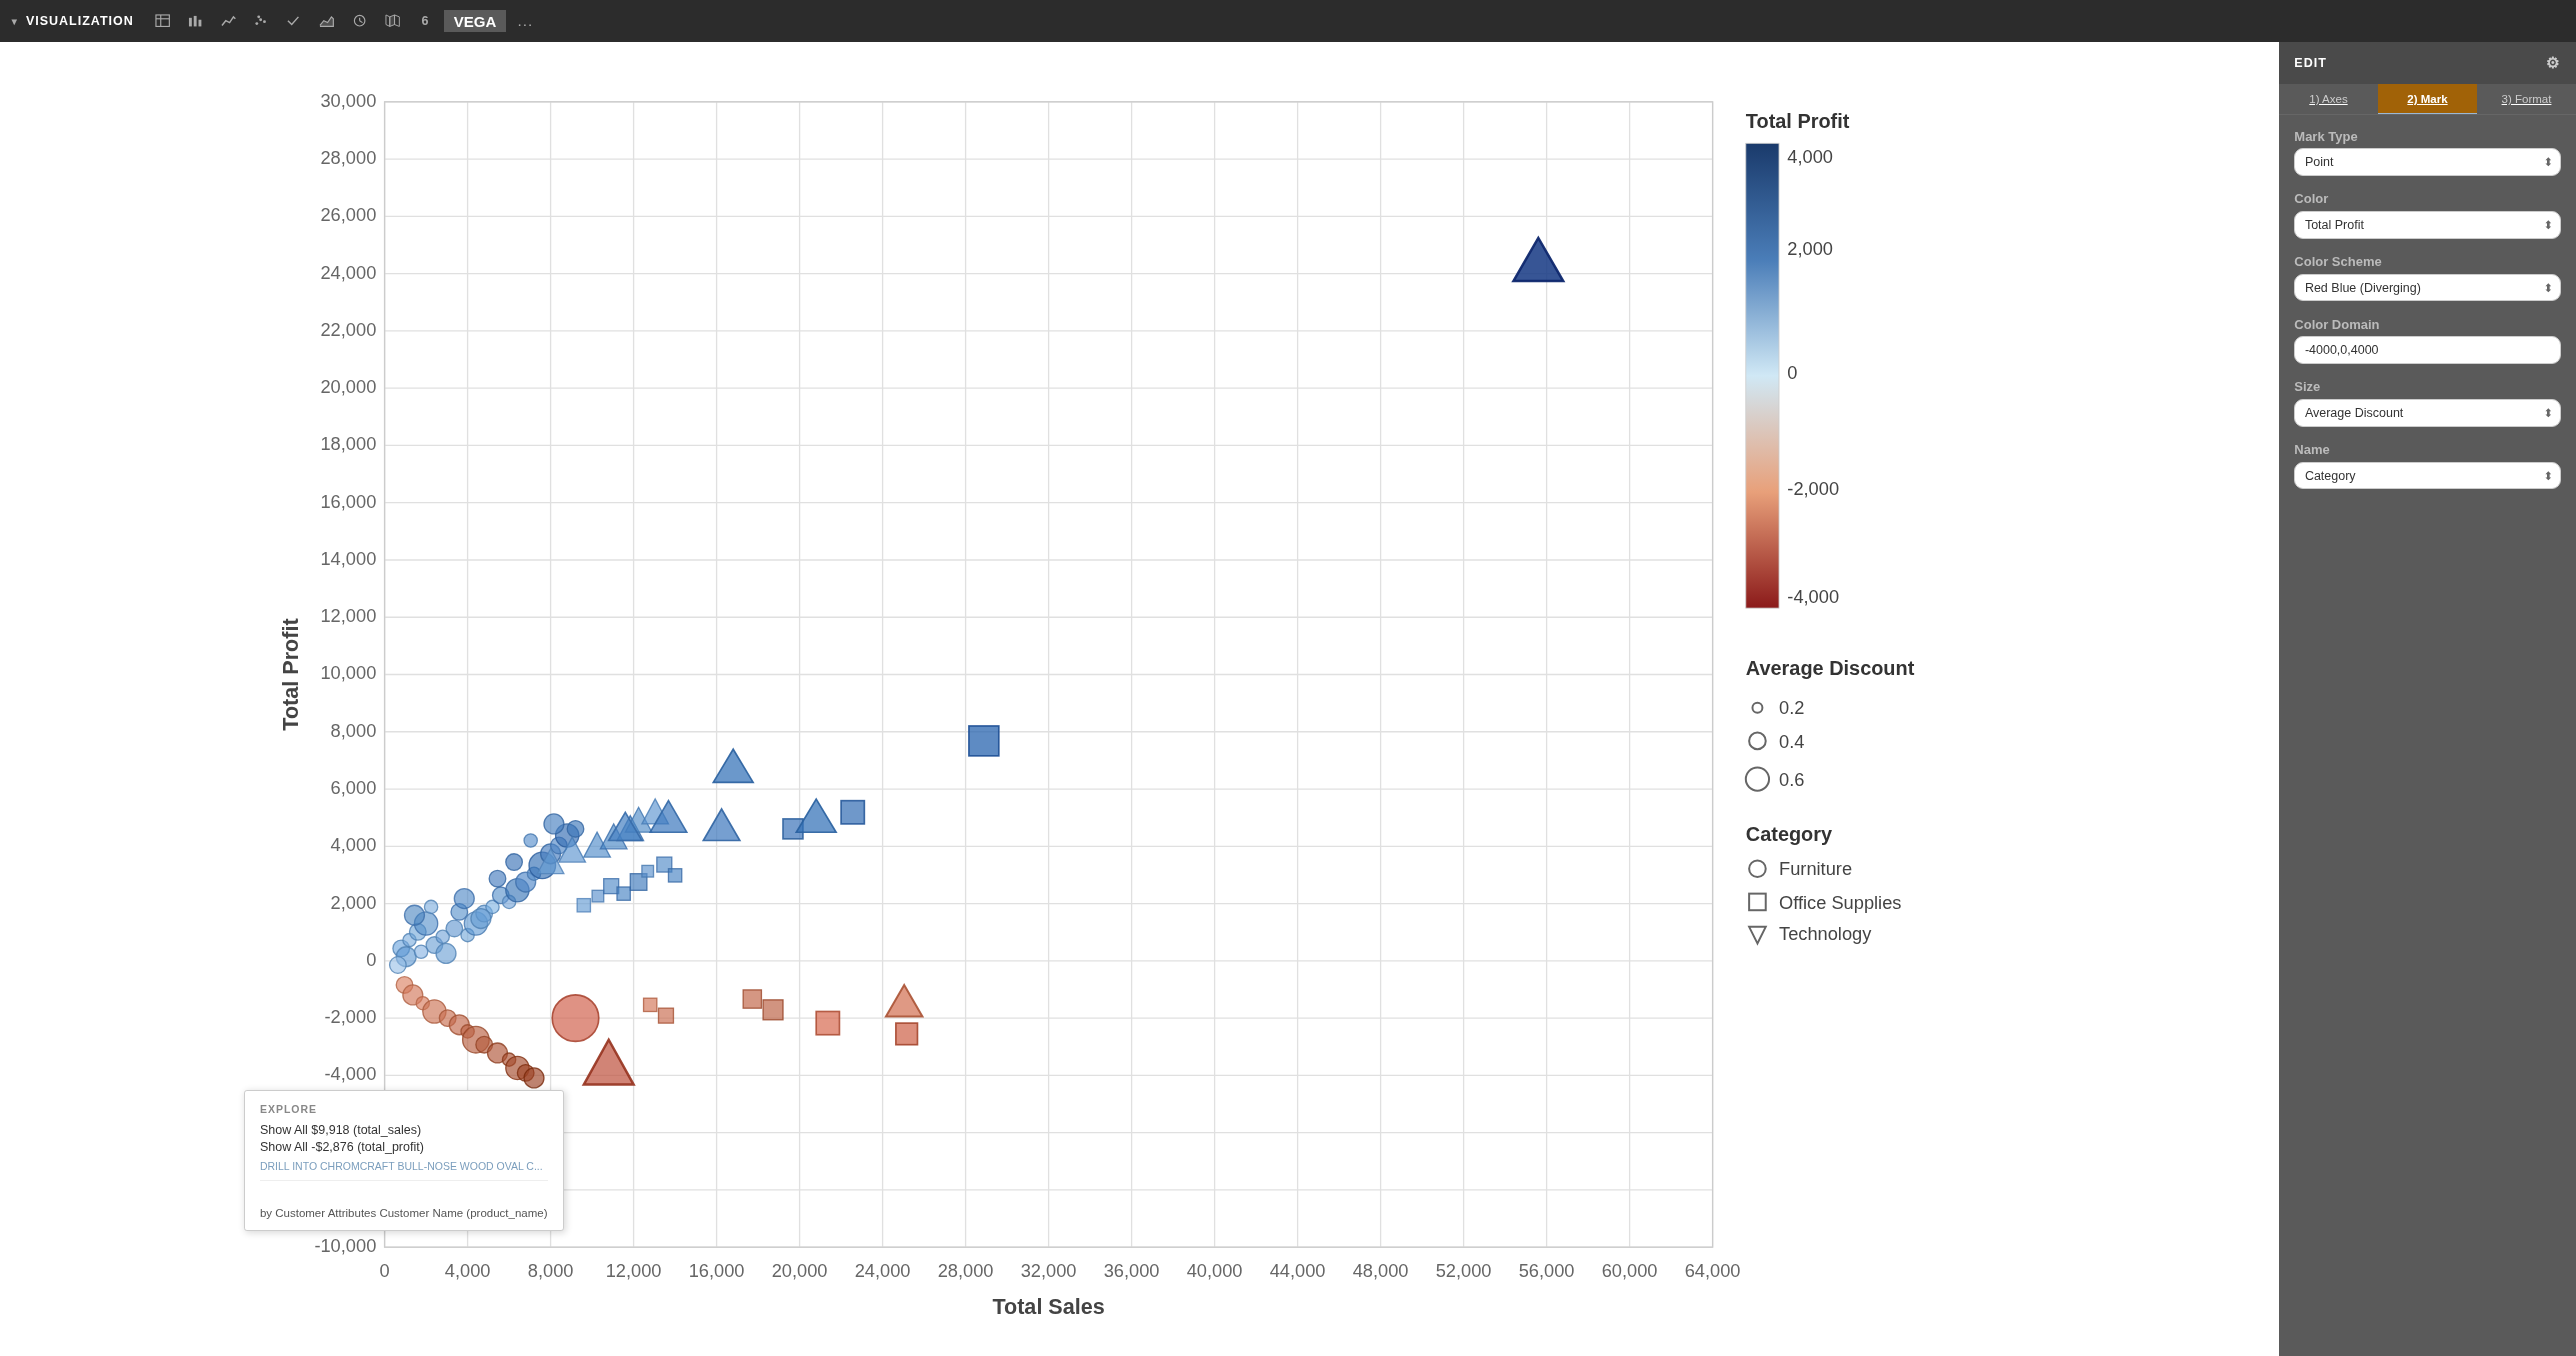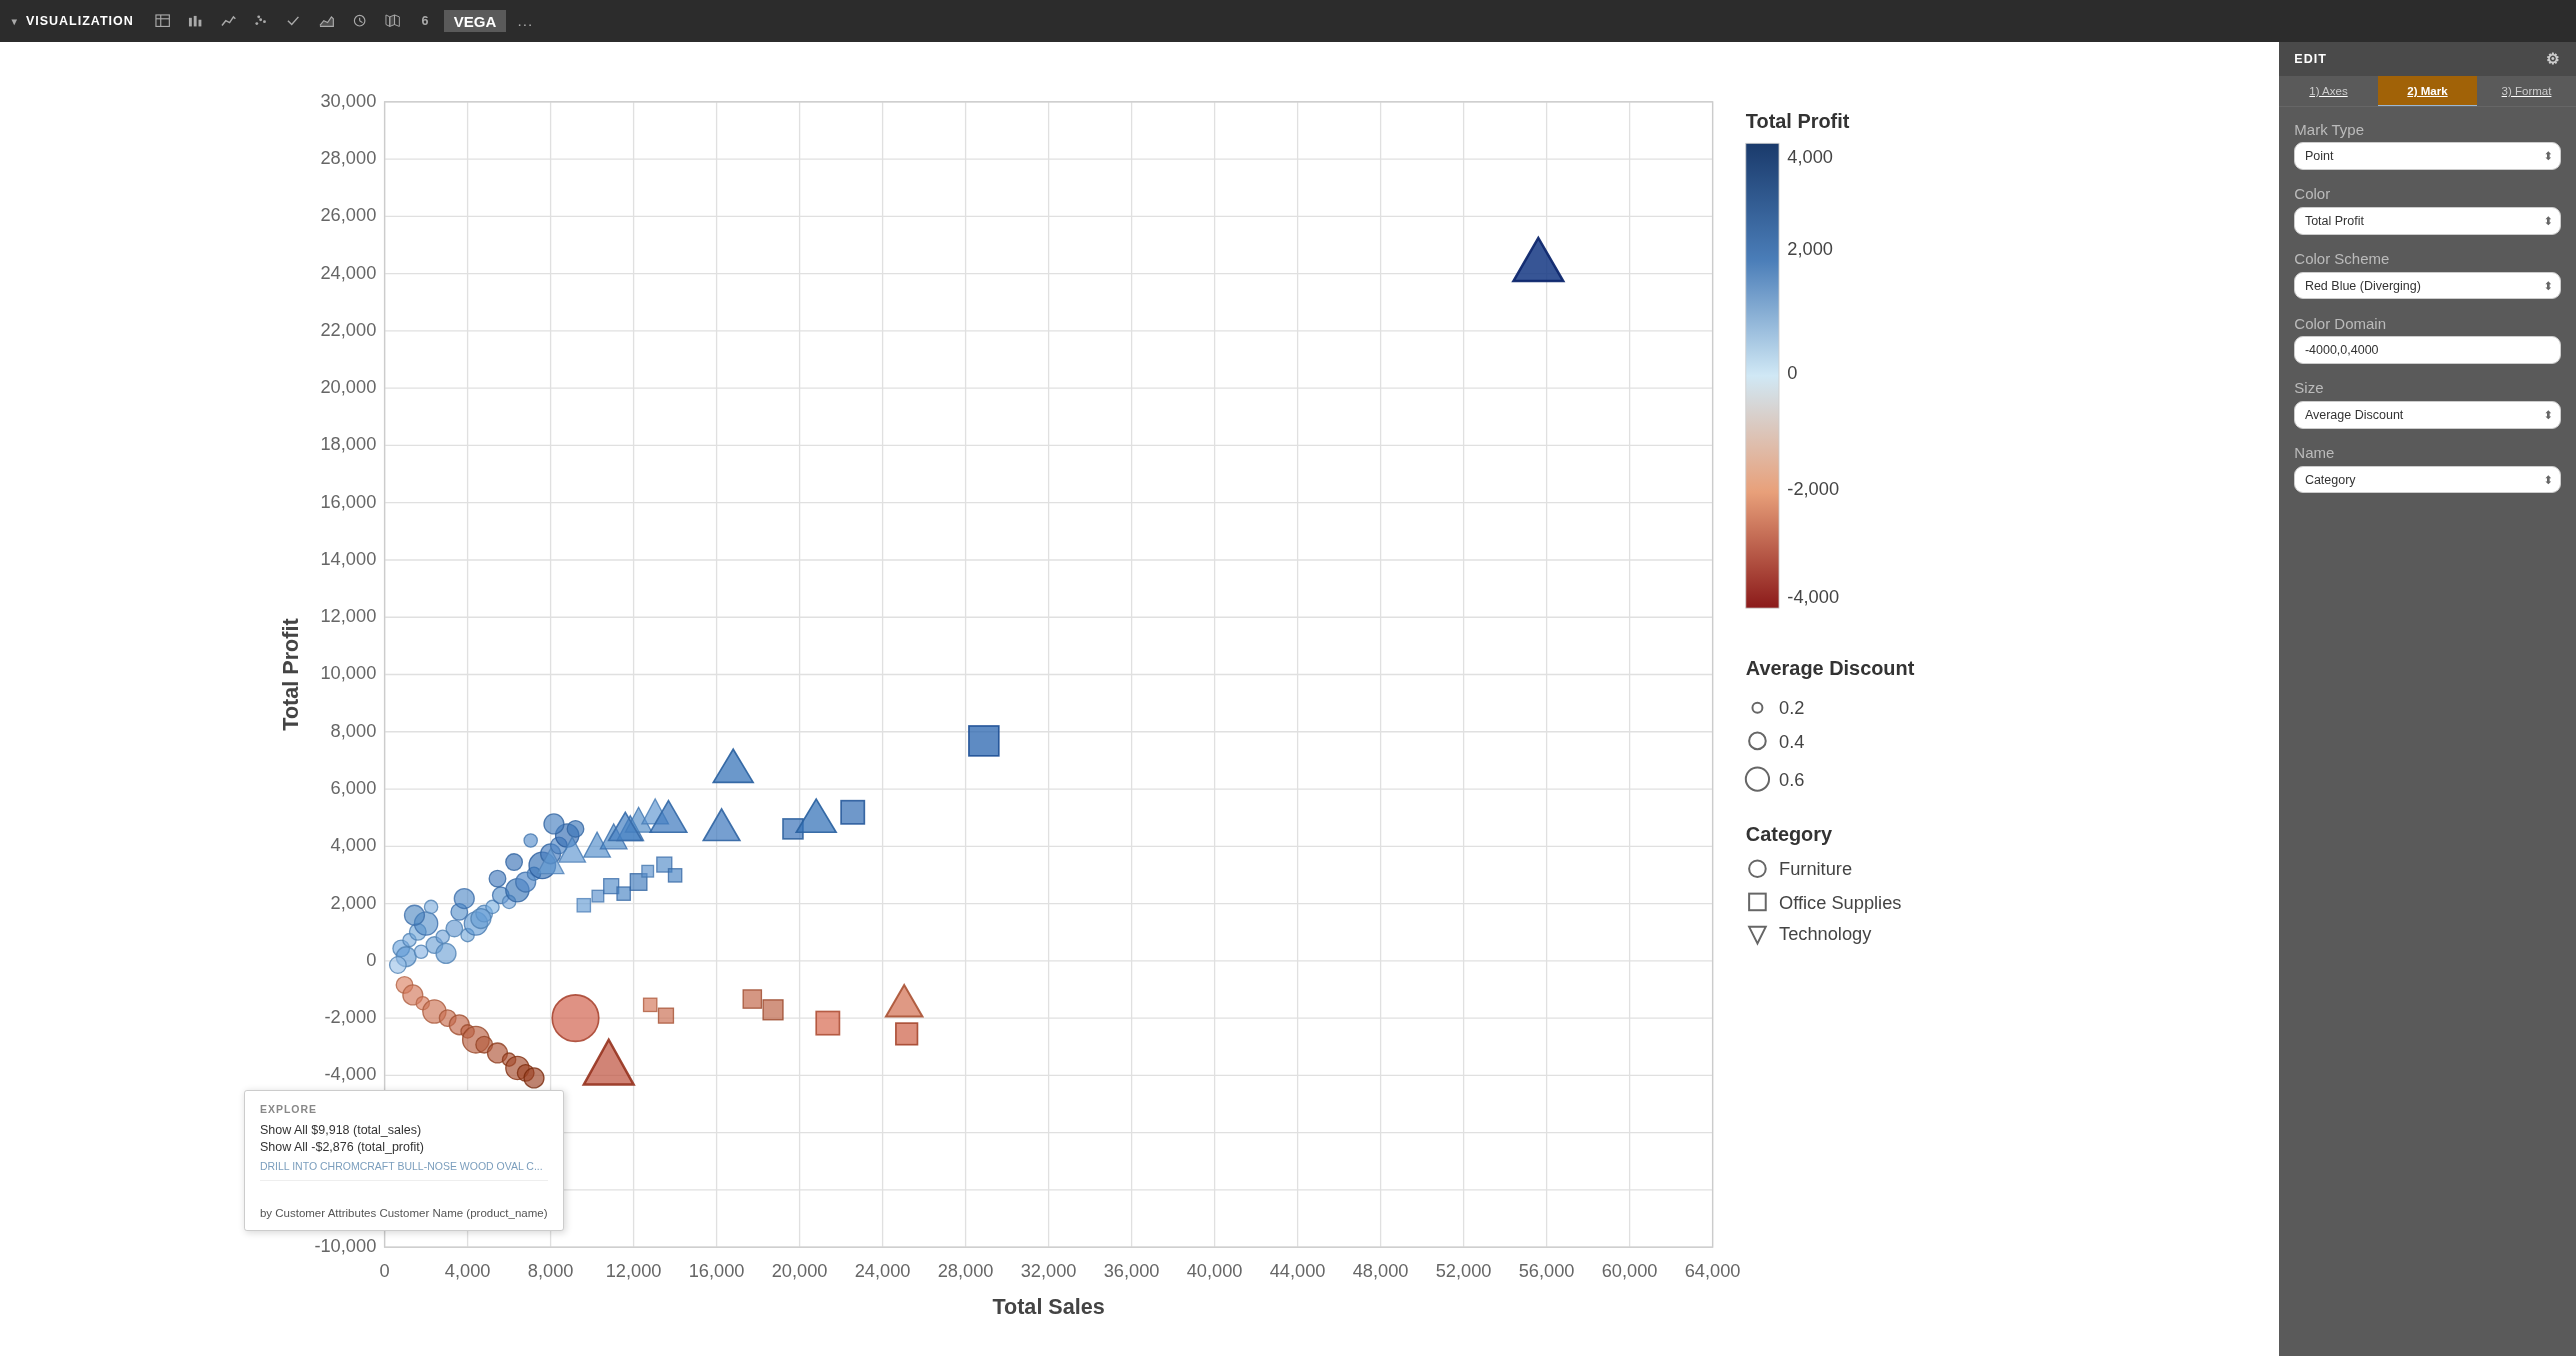--- a/index.html
+++ b/index.html
@@ -127,21 +127,21 @@
     }
     .right-panel-header {
       background: #4a4a4a;
       padding: 9.6px 15.3px;
       display: flex;
       align-items: center;
       justify-content: space-between;
       font-size: 12.5px;
       font-weight: 600;
       letter-spacing: 1px;
-      height: 34px;
+      height: 42px;
       flex-shrink: 0;
     }
     .tabs-row {
       display: flex;
       background: #4a4a4a;
       border-bottom: 1px solid #666;
       flex-shrink: 0;
       text-decoration: underline;
     }
     .tab-btn {
@@ -160,25 +160,25 @@
       font-weight: 600;
       border-bottom: 1.9px solid #9bb8d4;
     }
     .panel-body {
       padding: 13.4px 15.3px;
       display: flex;
       flex-direction: column;
       gap: 15.3px;
     }
     .field-group label {
-      font-size: 15px;
+      font-size: 13px;
       color: #bbb;
       display: block;
       margin-bottom: 4.8px;
-      font-weight: 400;
+      font-weight: 700;
     }
     .field-select {
       width: 100%;
       background: #fff;
       color: #333;
       border: 1px solid #ccc;
       border-radius: 9px;
       padding: 5.8px 9.6px;
       font-size: 12.5px;
       appearance: none;

